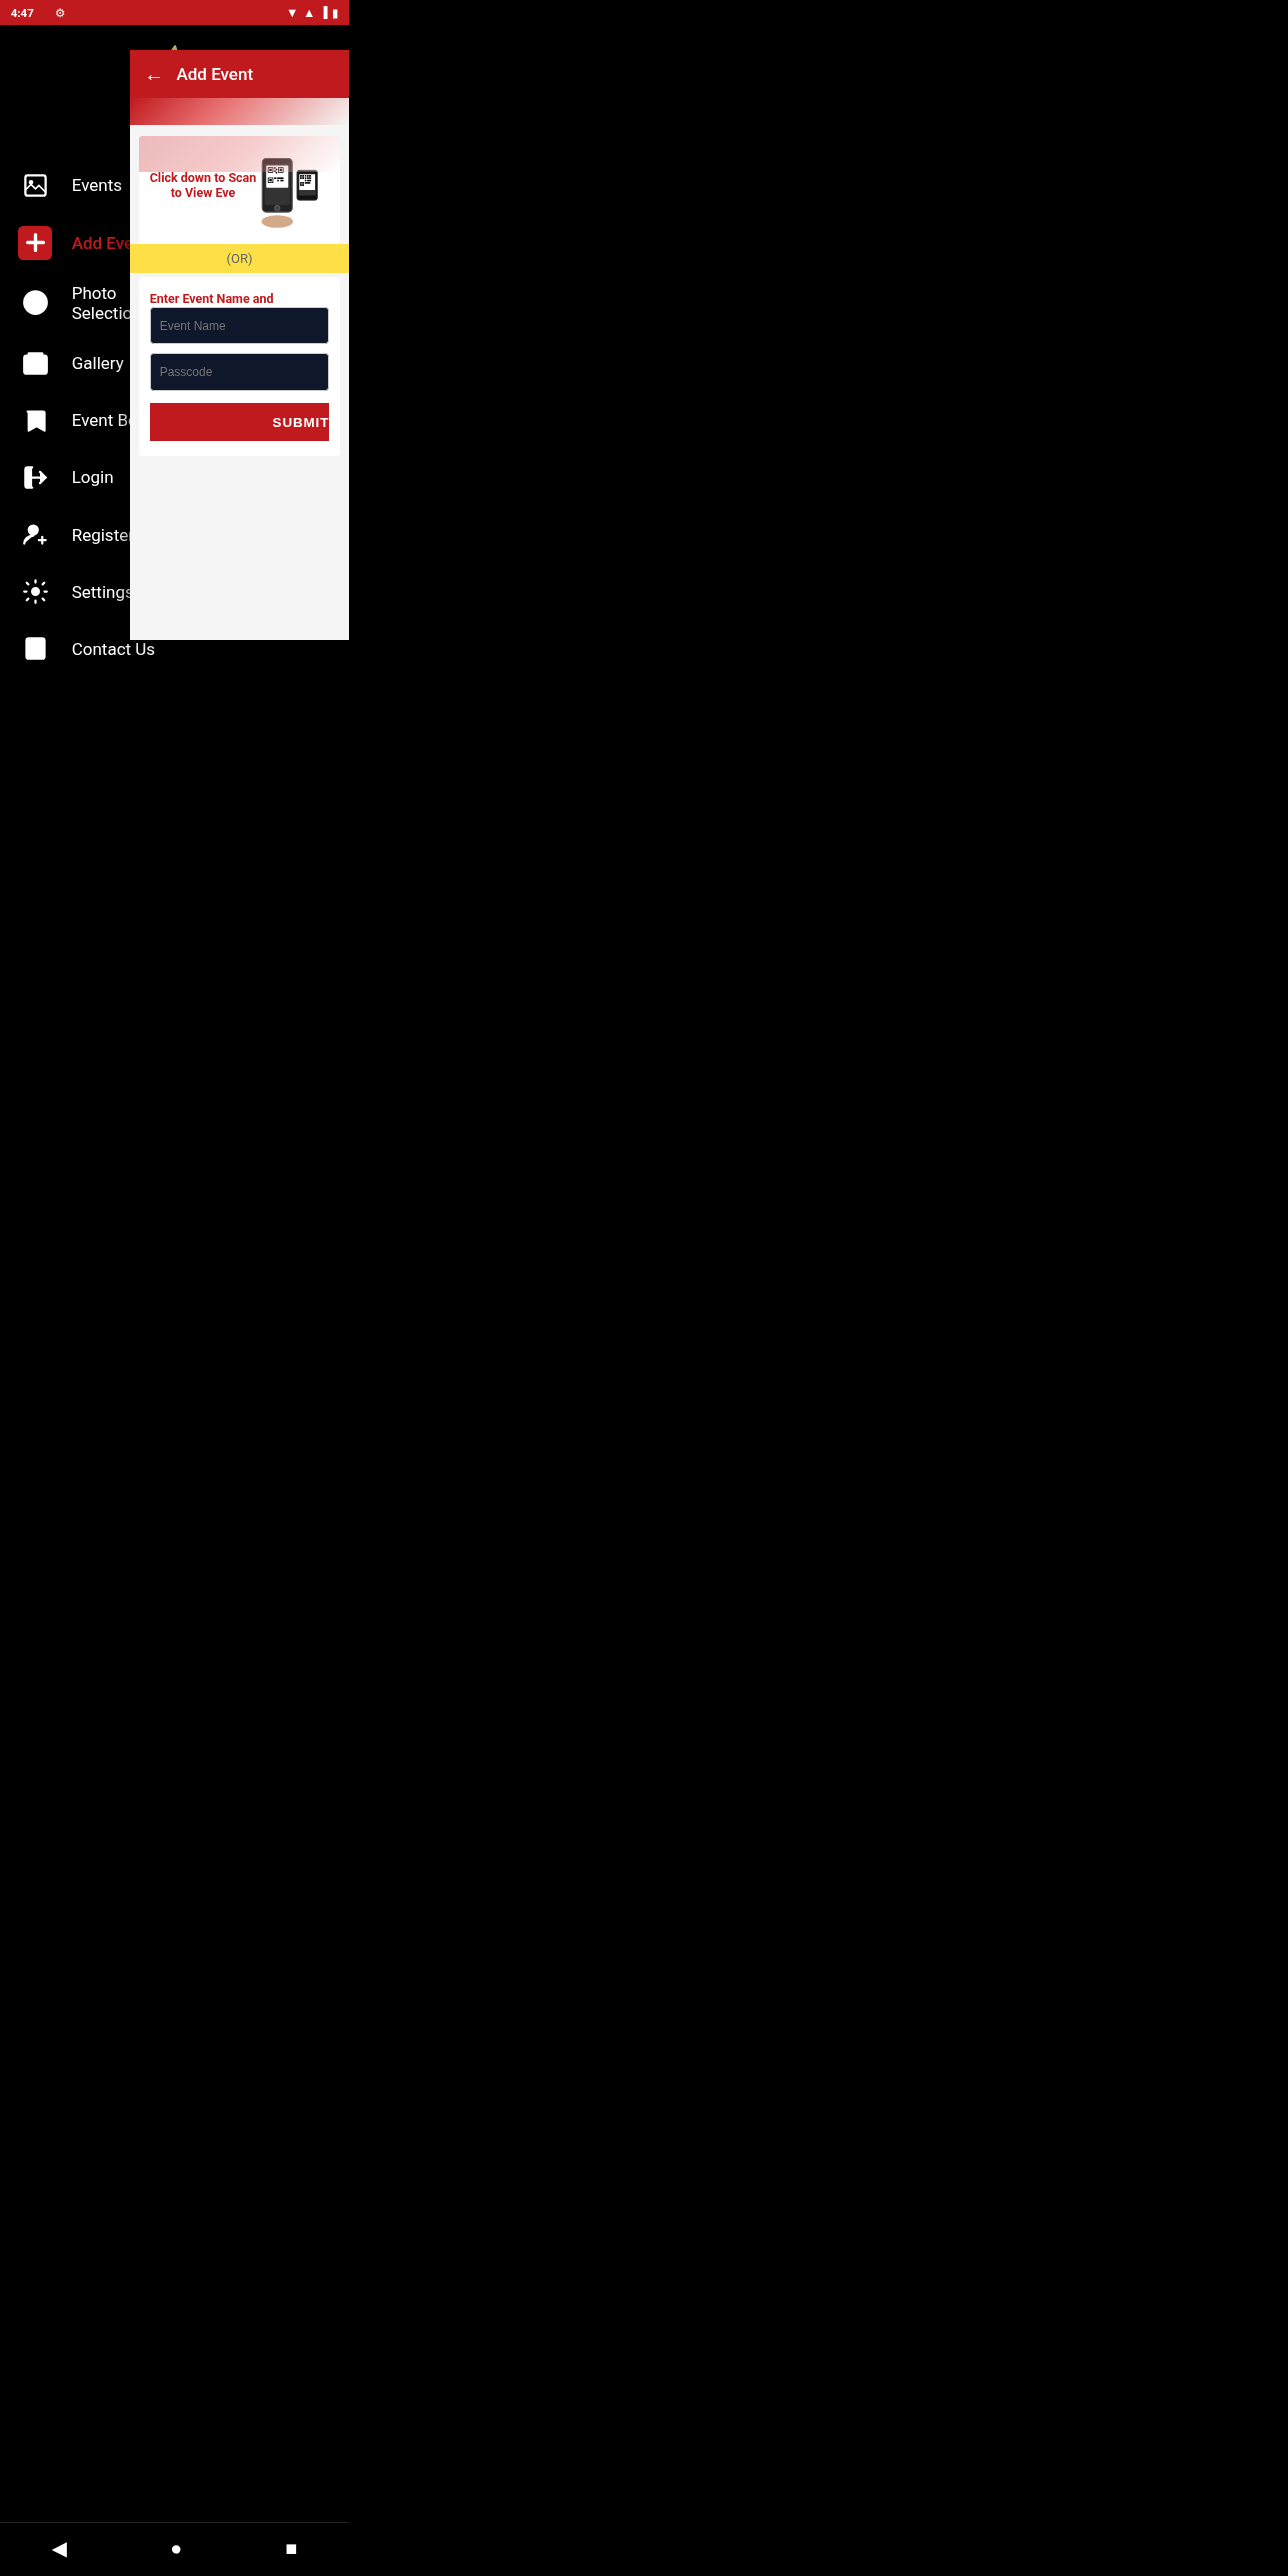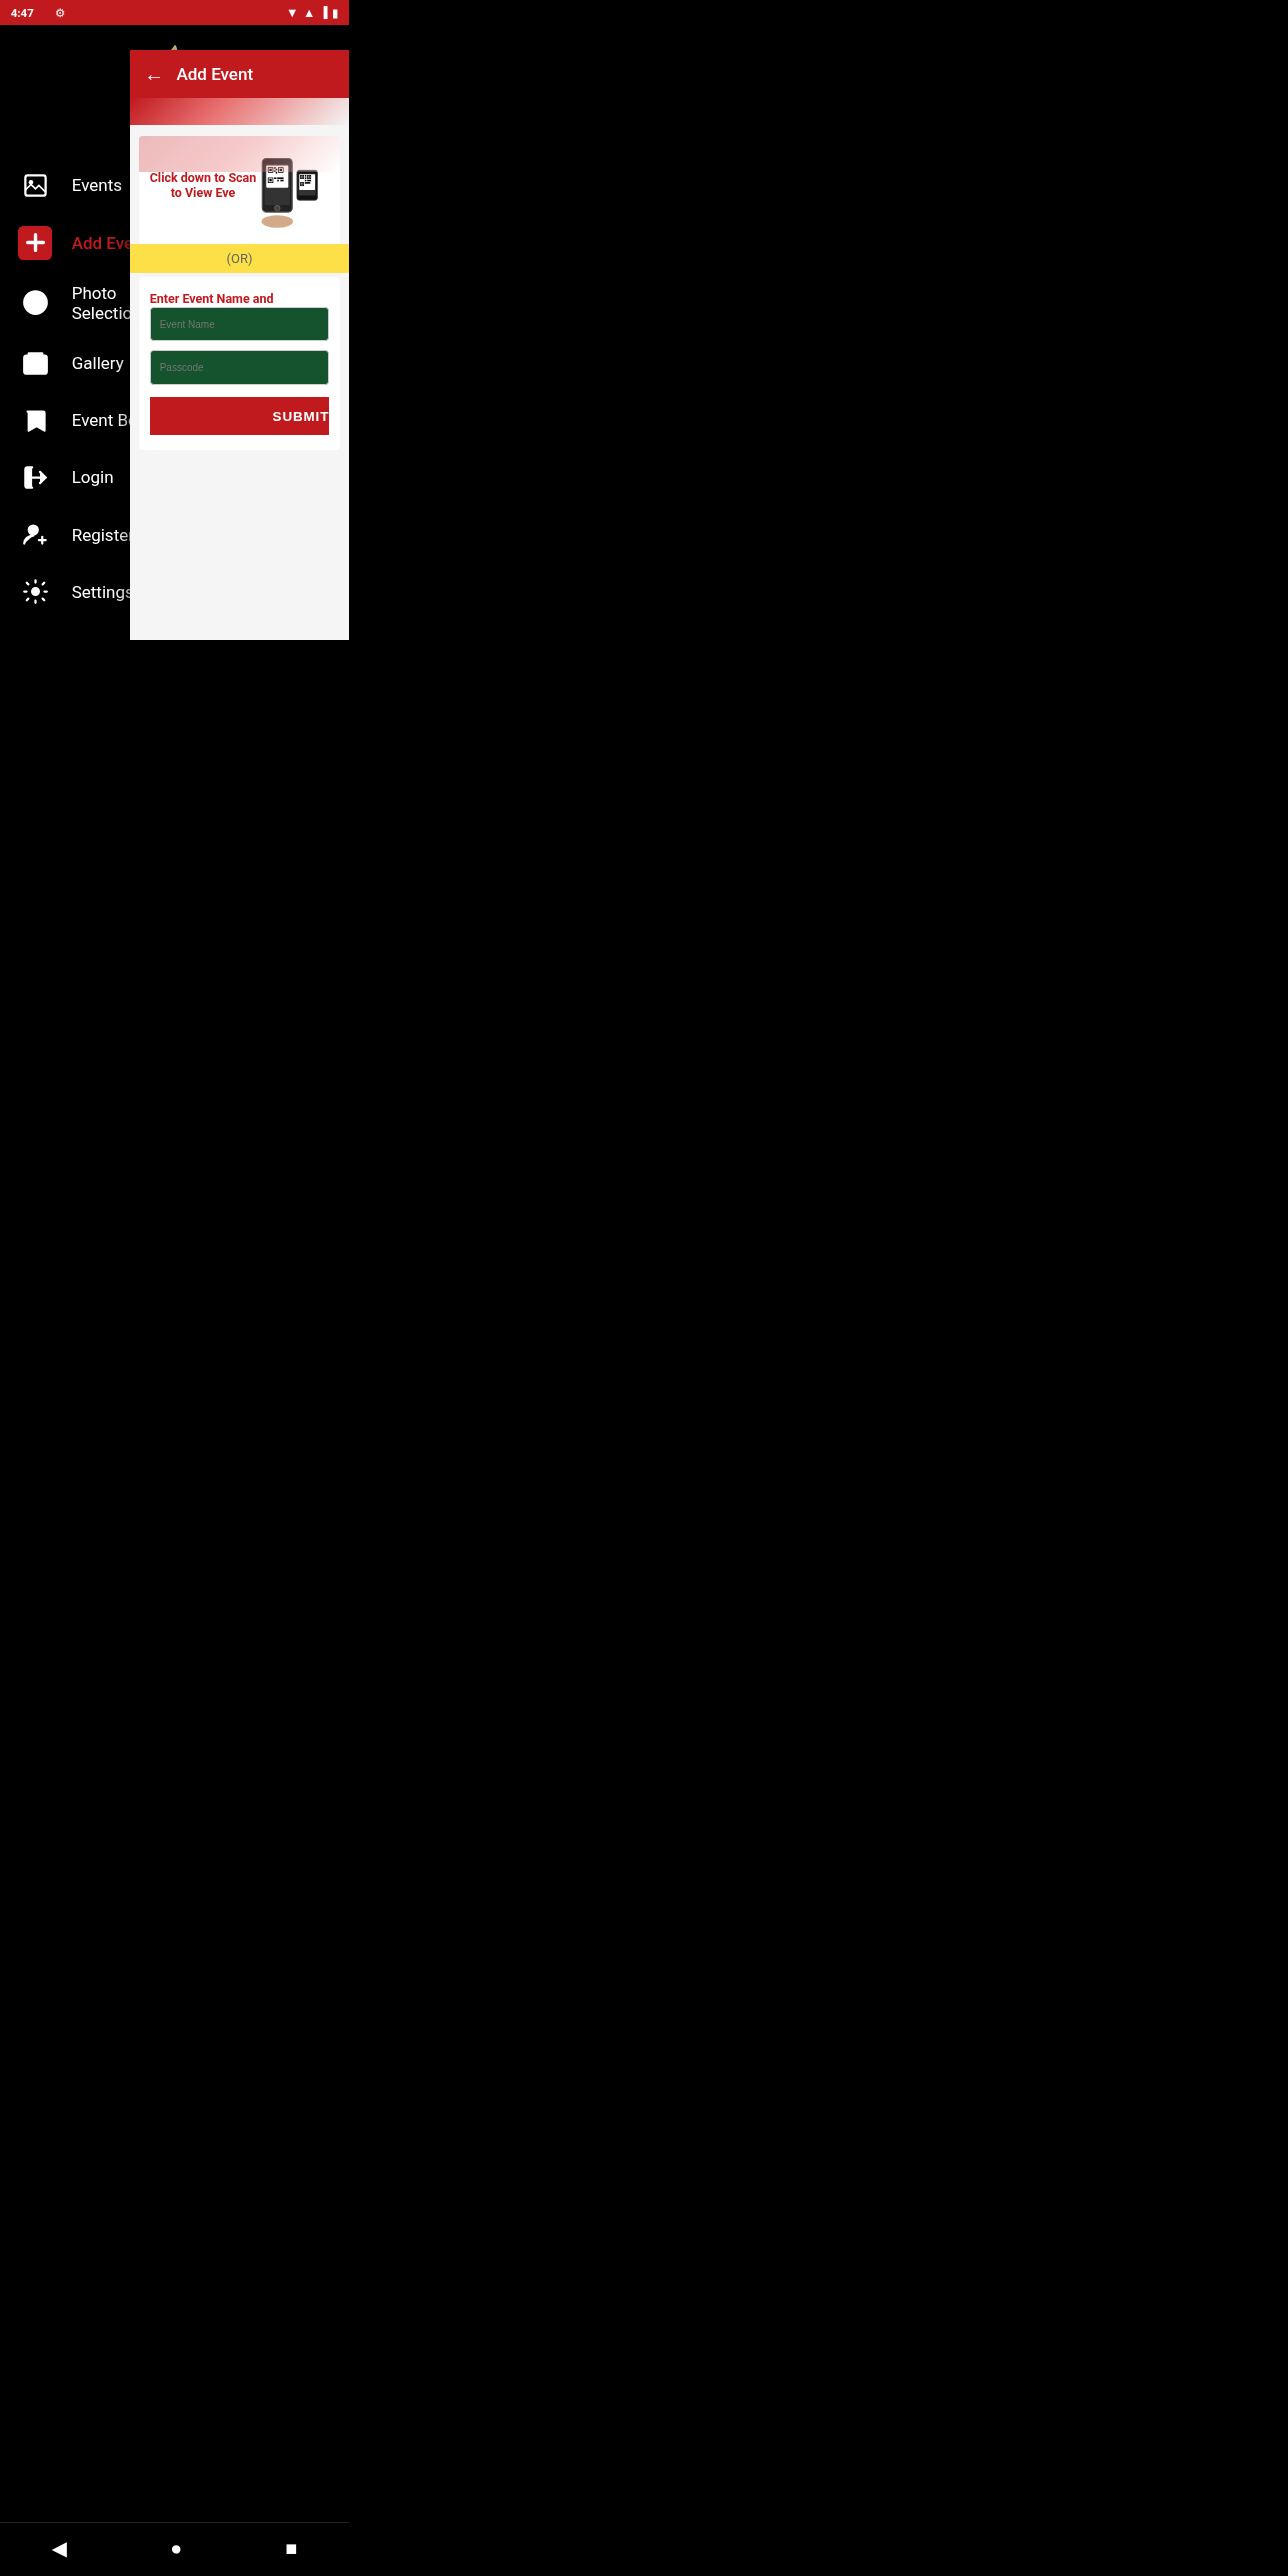--- a/index.html
+++ b/index.html
@@ -196,25 +196,25 @@
       color: #c0191e;
       font-size: 12.5px;
       font-weight: bold;
       margin-bottom: 1px;
     }
     .input-field {
       width: 100%;
       border: 0.9px solid #ccc;
       border-radius: 3.6px;
       padding: 10.7px 9px;
-      font-size: 10px;
+      font-size: 12px;
       color: #999;
       margin-bottom: 9px;
       outline: none;
-      background: #14532d;
+      background: #0f172a;
     }
     .submit-btn {
       background: #c0191e;
       color: #fff;
       border: none;
       border-radius: 0;
       padding: 11.6px 0;
       width: 100%;
       font-size: 13.4px;
       font-weight: bold;
@@ -372,20 +372,30 @@
     <li class="menu-item">
       <div class="menu-icon">
         <svg viewBox="0 0 24 24" fill="none">
             <circle cx="12" cy="12" r="3" stroke="#fff" stroke-width="2"></circle>
             <path d="M12 2v2M12 20v2M4.22 4.22l1.42 1.42M18.36 18.36l1.42 1.42M2 12h2M20 12h2M4.22 19.78l1.42-1.42M18.36 5.64l1.42-1.42" stroke="#fff" stroke-width="2" stroke-linecap="round"></path>
           </svg>
       </div>
       <span class="menu-label">Settings</span>
     </li>
 
+    <li class="menu-item">
+      <div class="menu-icon">
+        <svg viewBox="0 0 24 24" fill="none">
+            <rect x="4" y="3" width="16" height="18" rx="2" stroke="#fff" stroke-width="2"></rect>
+            <circle cx="12" cy="10" r="3" stroke="#fff" stroke-width="2"></circle>
+            <path d="M7 20c0-3 2.2-5 5-5s5 2 5 5" stroke="#fff" stroke-width="2" stroke-linecap="round"></path>
+          </svg>
+      </div>
+      <span class="menu-label">Contact Us</span>
+    </li>
 
   </ul>
 
   <div class="right-panel">
     <div class="panel-header">
       <span class="back-arrow">←</span>
       <span class="panel-title">Add Event</span>
     </div>
 
     <div style="background:linear-gradient(135deg,#c0191e 0%,#e87070 40%,#f5f5f5 100%);height:27px;margin-bottom:0;"></div>

